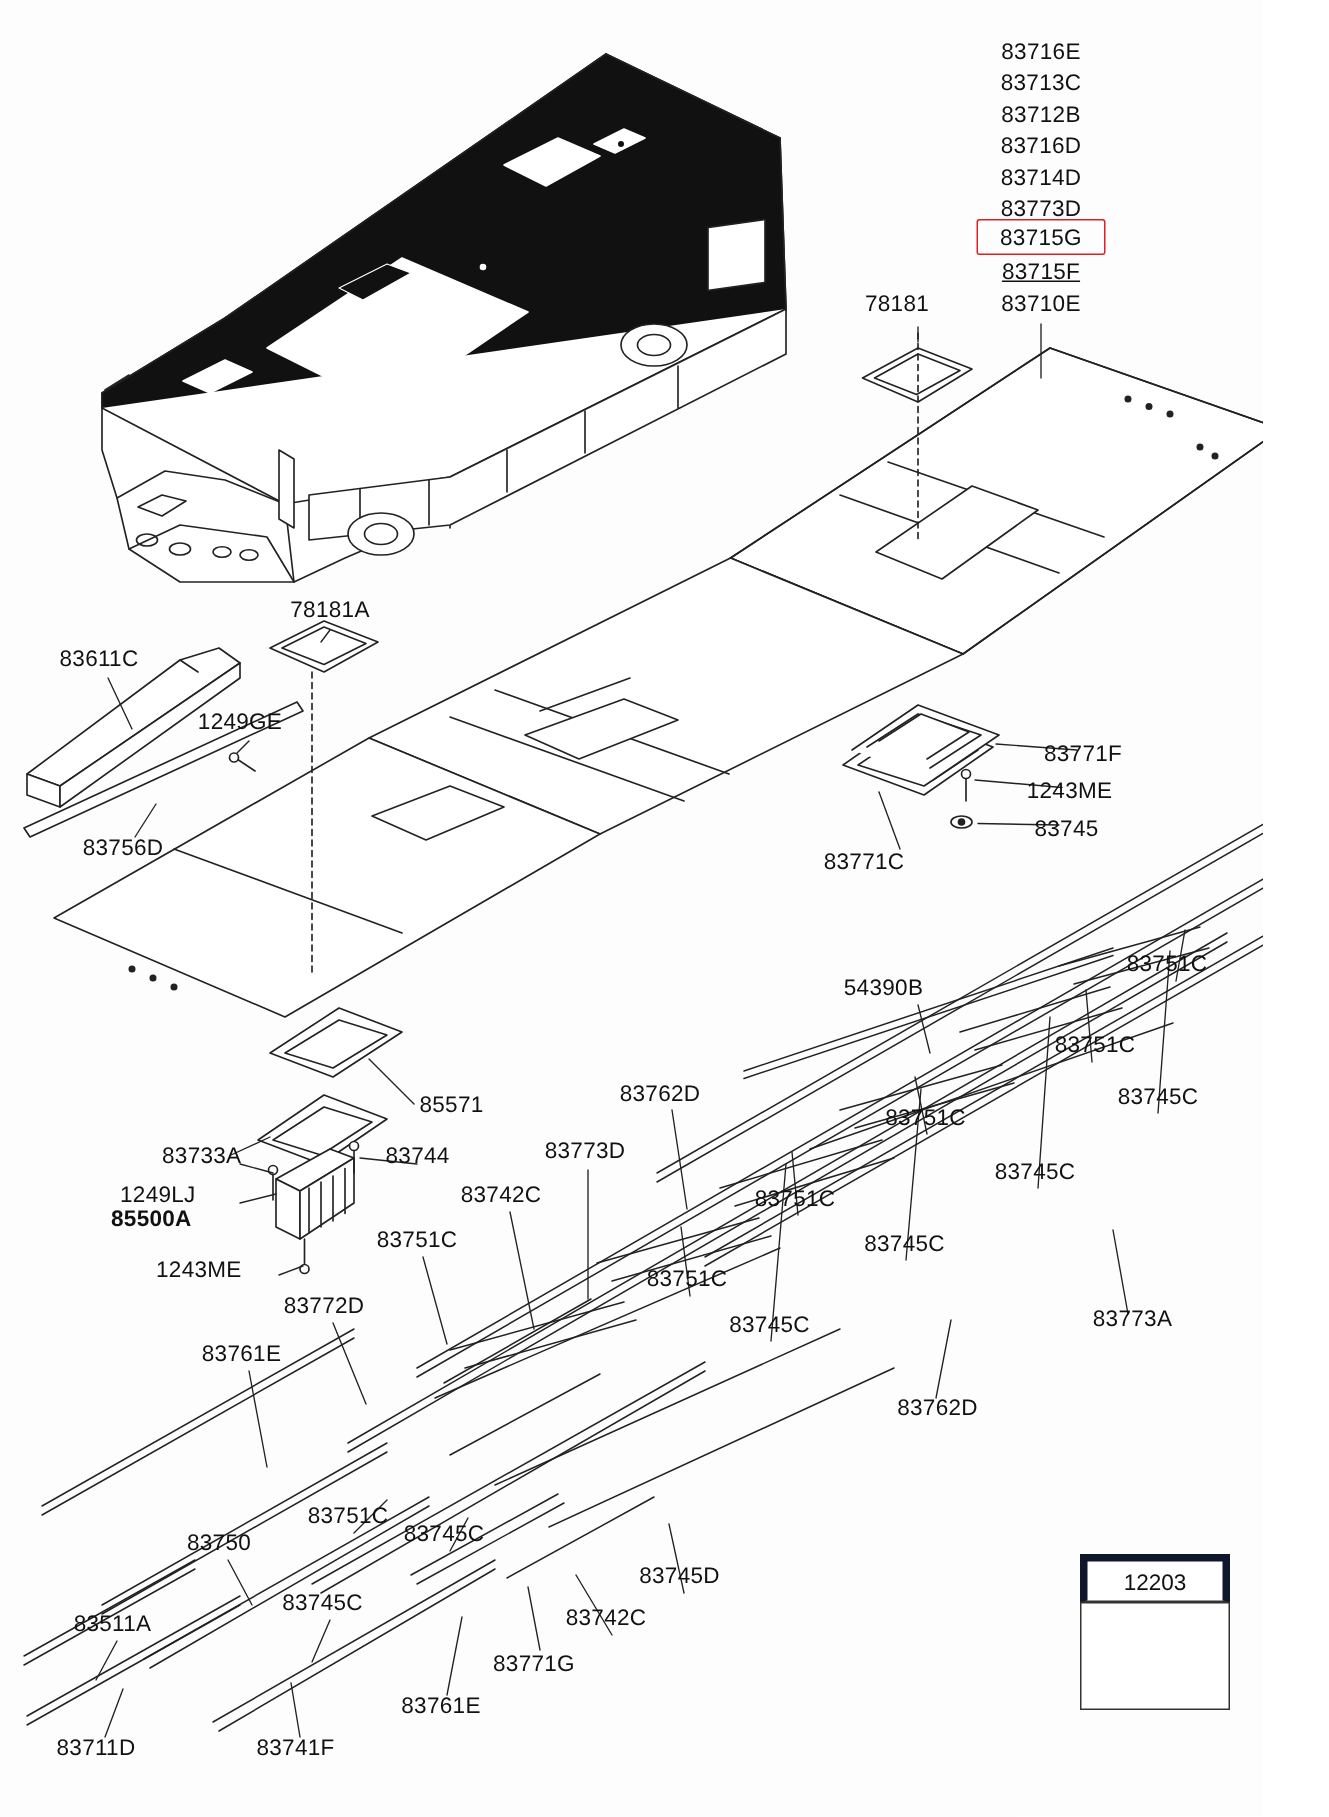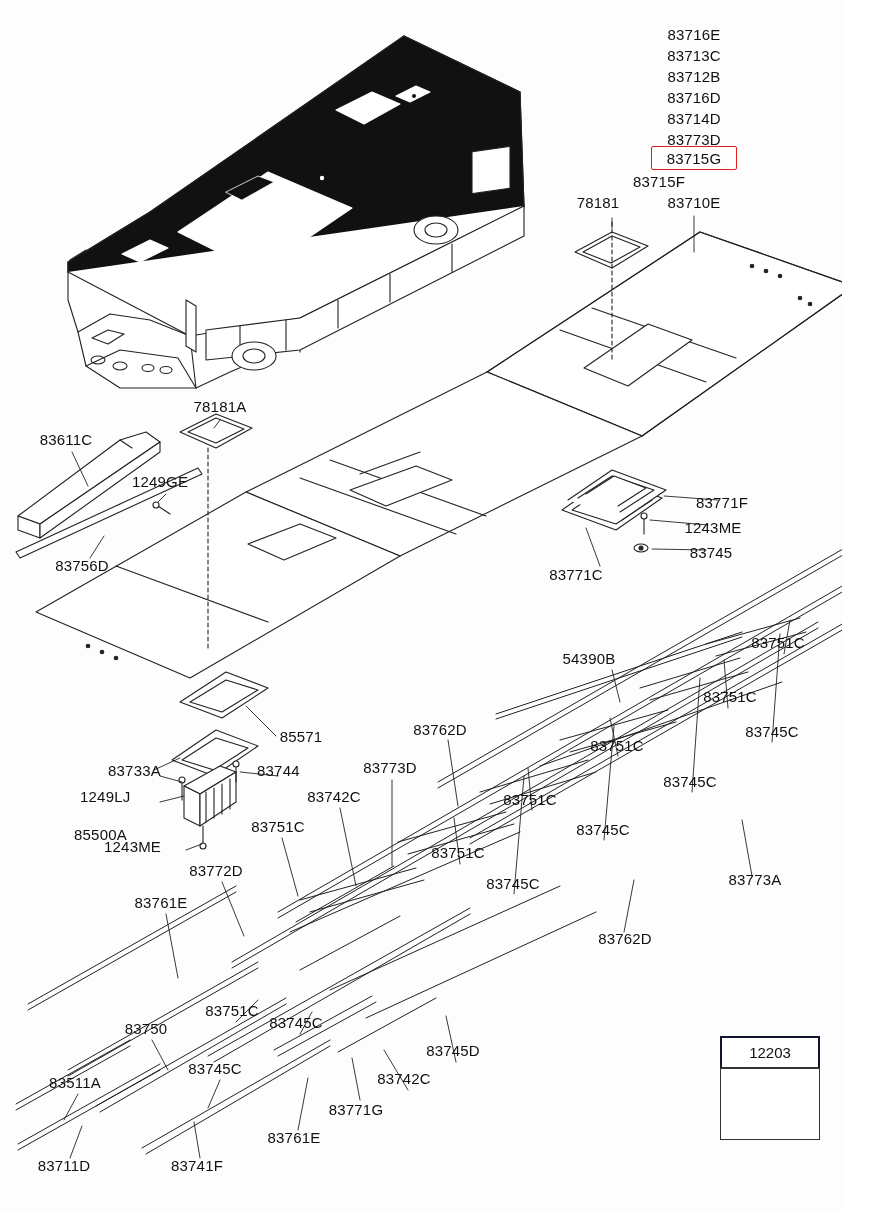--- a/index.html
+++ b/index.html
@@ -40,21 +40,21 @@
     box-sizing: border-box;
   }
   .legend-box {
     position: absolute;
     border: 1px solid #333333;
     box-sizing: border-box;
     background: #ffffff;
   }
   .legend-head {
     position: absolute;
-    border: 2px solid #0f172a;
+    border: 5px solid #0f172a;
     border-bottom: 1px solid #333333;
     box-sizing: border-box;
     background: #ffffff;
     text-align: center;
     font-size: 15px;
     color: #111111;
     line-height: 30px;
   }
 </style>
 </head>
@@ -363,21 +363,21 @@
   </svg>
 
   <div class="lbl center" style="left:694px; top:26px;">83716E</div>
   <div class="lbl center" style="left:694px; top:47px;text-align:right;">83713C</div>
   <div class="lbl center" style="left:694px; top:68px;">83712B</div>
   <div class="lbl center" style="left:694px; top:89px;">83716D</div>
   <div class="lbl center" style="left:694px; top:110px;">83714D</div>
   <div class="lbl center" style="left:694px; top:131px;">83773D</div>
   <div class="highlight-box" style="left:651px; top:146px; width:86px; height:24px;"></div>
   <div class="lbl center" style="left:694px; top:150px;">83715G</div>
-  <div class="lbl center" style="left:659px; top:173px;">83715F</div>
+  <div class="lbl center" style="left:694px; top:173px;text-decoration:underline;">83715F</div>
   <div class="lbl center" style="left:694px; top:194px;">83710E</div>
 
   <div class="lbl center" style="left:598px; top:194px;">78181</div>
   <div class="lbl center" style="left:220px; top:398px;">78181A</div>
   <div class="lbl center" style="left:66px;  top:431px;">83611C</div>
   <div class="lbl center" style="left:160px; top:473px;">1249GE</div>
   <div class="lbl center" style="left:82px;  top:557px;">83756D</div>
   <div class="lbl center" style="left:722px; top:494px;">83771F</div>
   <div class="lbl center" style="left:713px; top:519px;">1243ME</div>
   <div class="lbl center" style="left:711px; top:544px;">83745</div>
@@ -394,21 +394,21 @@
   <div class="lbl center" style="left:603px; top:821px;">83745C</div>
   <div class="lbl center" style="left:334px; top:788px;">83742C</div>
   <div class="lbl center" style="left:458px; top:844px;">83751C</div>
   <div class="lbl center" style="left:513px; top:875px;">83745C</div>
   <div class="lbl center" style="left:755px; top:871px;">83773A</div>
   <div class="lbl center" style="left:625px; top:930px;">83762D</div>
   <div class="lbl center" style="left:301px; top:728px;">85571</div>
   <div class="lbl" style="left:70px;  top:762px;margin-left:38px;">83733A</div>
   <div class="lbl" style="left:80px;  top:762px; top:788px;">1249LJ</div>
   <div class="lbl" style="left:257px; top:762px;">83744</div>
-  <div class="lbl" style="left:74px;  top:826px;">85500A</div>
+  <div class="lbl" style="left:74px;  top:804px;font-weight:bold;">85500A</div>
   <div class="lbl" style="left:104px; top:838px;">1243ME</div>
   <div class="lbl center" style="left:278px; top:818px;">83751C</div>
   <div class="lbl center" style="left:216px; top:862px;">83772D</div>
   <div class="lbl center" style="left:161px; top:894px;">83761E</div>
   <div class="lbl center" style="left:232px; top:1002px;">83751C</div>
   <div class="lbl center" style="left:296px; top:1014px;">83745C</div>
   <div class="lbl center" style="left:146px; top:1020px;">83750</div>
   <div class="lbl center" style="left:215px; top:1060px;">83745C</div>
   <div class="lbl center" style="left:453px; top:1042px;">83745D</div>
   <div class="lbl center" style="left:404px; top:1070px;">83742C</div>

